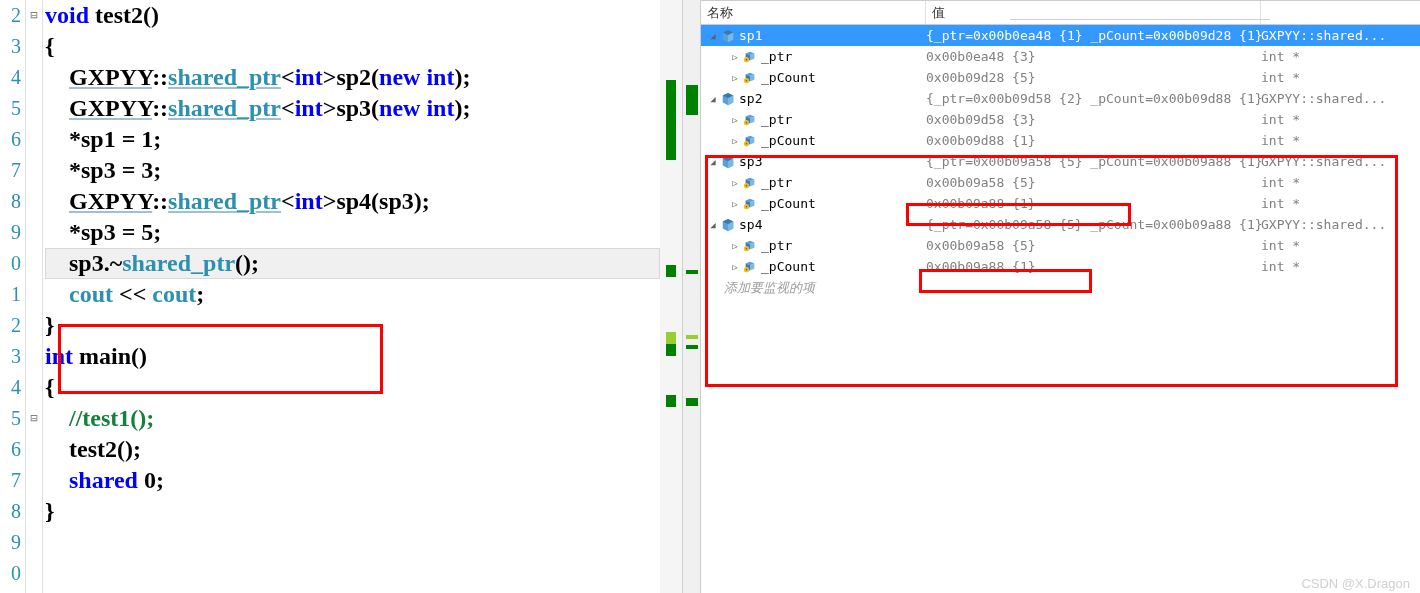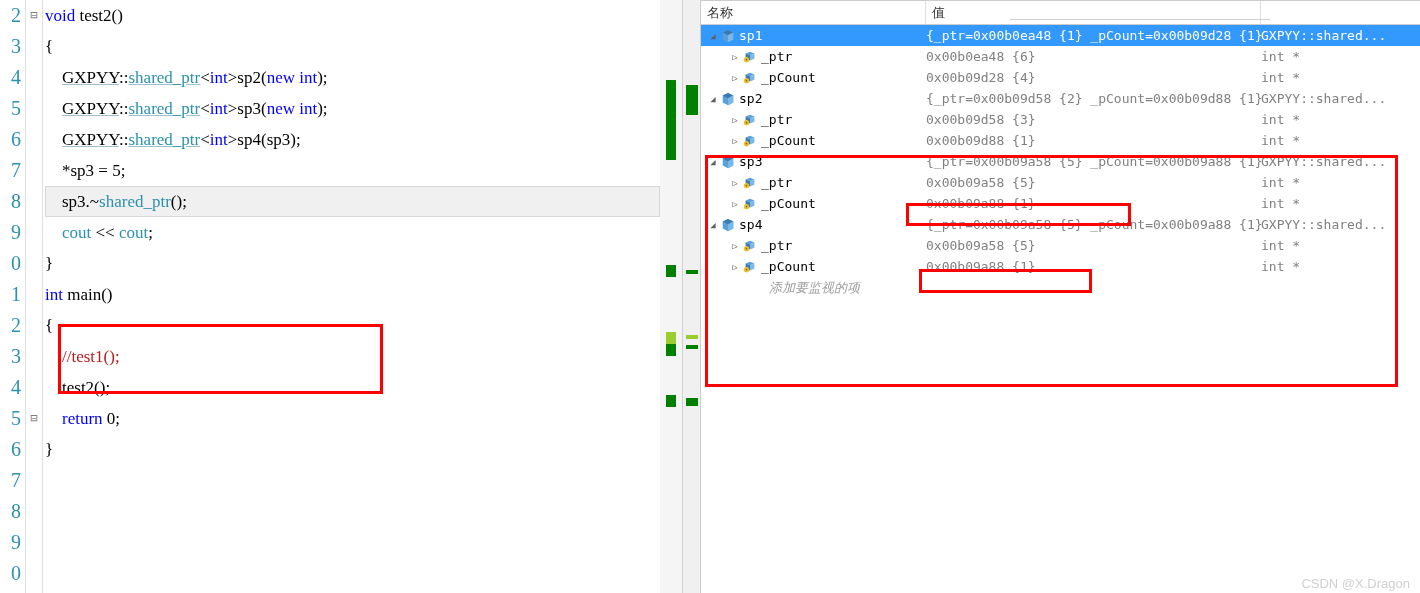--- a/index.html
+++ b/index.html
@@ -1,27 +1,27 @@
 <!DOCTYPE html>
 <html><head>
 <meta charset="utf-8">
 <style>
 * { box-sizing: border-box; margin: 0; padding: 0; }
 body { font-family: Consolas, 'Microsoft YaHei', monospace; font-size: 14px; background: #fff; width: 1420px; height: 593px; position: relative; overflow: hidden; }
 .layout { display: flex; width: 100%; height: 100%; }
 .editor { width: 700px; height: 100%; position: relative; display: flex; }
 .gutter { width: 25px; text-align: right; color: #2b91af; font-size: 20px; line-height: 31px; padding-right: 4px; background: #fff; font-family: Consolas; }
 .outline { width: 18px; border-left: 1px solid #e0e0e0; border-right: 1px solid #e0e0e0; line-height: 31px; font-size: 12px; color: #808080; text-align: center; background: #fff;}
-.code { flex: 1; font-size: 17px; line-height: 31px; padding-left: 2px; font-family: Consolas; color: #000; position: relative; }
+.code { flex: 1; font-size: 24px; line-height: 31px; padding-left: 2px; font-family: Consolas; color: #000; position: relative; font-weight: bold; }
 .code .line { white-space: pre; height: 31px; }
 .kw { color: #0000ff; }
 .type { color: #2b91af; }
 .type-u { color: #2b91af; text-decoration: underline; text-decoration-color: #a0c0d0; }
 .ns-u { color: #000; text-decoration: underline; text-decoration-color: #a0c0d0;}
-.comment { color: #b91c1c; }
+.comment { color: #15803d; }
 .current-line { background: #f0f0f0; box-shadow: inset 0 0 0 1px #d8d8d8;}
 .redbox1 { position: absolute; border: 3px solid #ff0000; left: 58px; top: 324px; width: 325px; height: 70px; pointer-events: none;}
 .markers { width: 22px; background: #f5f5f5; position: relative;}
 .marker { position: absolute; width: 10px; height: 10px; }
 .mg { background: #008000; left: 6px;}
 .mgl { background: #9acd32; left: 6px;}
 .scrolltrack { width: 18px; background: #f0f0f0; position: relative; border-left:1px solid #d0d0d0;}
 .st-mark { position:absolute; width:12px; height:4px; left:3px;}
 .debugger { flex: 1; background: #fff; border-left: 1px solid #ccc; display:flex; flex-direction:column; position: relative;}
 .dbg-header { display: flex; background: #fff; border-bottom: 1px solid #ccc; font-size:13px; height: 25px; align-items:center; border-top:1px solid #ccc; color:#333;}
@@ -36,21 +36,21 @@
 .cell-name { width: 225px; display:flex; align-items:center; overflow:hidden; white-space:nowrap;}
 .cell-value { width: 335px; color:#808080; white-space:nowrap; overflow:hidden;}
 .row.selected .cell-value { color:#fff;}
 .cell-type { flex:1; color:#808080; white-space:nowrap; overflow:hidden;}
 .expander { width:12px; height:12px; display:inline-flex; align-items:center; justify-content:center; margin-right:2px; color:#606060; font-size:9px;}
 .indent { display:inline-block;}
 .icon-cube { width:14px; height:14px; display:inline-block; margin-right:4px;}
 .icon-cube svg { width:14px; height:14px;}
 .icon-field { width:14px; height:14px; display:inline-block; margin-right:4px;}
 .icon-field svg { width:14px;height:14px;}
-.addwatch { color:#a0a0a0; font-style:italic; padding-left:23px; height:21px; display:flex; align-items:center;margin-left:45px;}
+.addwatch { color:#a0a0a0; font-style:italic; padding-left:23px; height:21px; display:flex; align-items:center;}
 .redbox2 { position: absolute; border: 3px solid #ff0000; left: 4px; top: 155px; width: 693px; height: 232px; pointer-events:none;}
 .redbox3 { position: absolute; border: 3px solid #ff0000; left: 205px; top: 203px; width: 225px; height: 23px; pointer-events:none;}
 .redbox4 { position: absolute; border: 3px solid #ff0000; left: 218px; top: 269px; width: 173px; height: 24px; pointer-events:none;}
 .watermark { position:absolute; right:10px; bottom:2px; color:#d0d0d0; font-size:13px; font-family:Arial;}
 .toolbar-hint { position:absolute; right:150px; top:0; width:260px; height:20px; border-bottom:1px solid #d0d0d0; display:flex; color:#b0b0b0; font-size:11px; align-items:center; gap:8px;}
 </style>
 </head>
 <body>
 
 <div class="layout">
@@ -95,30 +95,32 @@
         <div>&nbsp;</div>
         <div>&nbsp;</div>
         <div>&nbsp;</div>
         <div>&nbsp;</div>
       </div>
     <div class="code" id="code">
         <div class="line"><span class="kw">void</span><span> test2()</span></div>
         <div class="line"><span>{</span></div>
         <div class="line"><span>    </span><span class="ns-u">GXPYY</span><span>::</span><span class="type-u">shared_ptr</span><span>&lt;</span><span class="kw">int</span><span>&gt;sp2(</span><span class="kw">new</span><span> </span><span class="kw">int</span><span>);</span></div>
         <div class="line"><span>    </span><span class="ns-u">GXPYY</span><span>::</span><span class="type-u">shared_ptr</span><span>&lt;</span><span class="kw">int</span><span>&gt;sp3(</span><span class="kw">new</span><span> </span><span class="kw">int</span><span>);</span></div>
+        <div class="line"><span>    *sp1 = 1;</span></div>
+        <div class="line"><span>    *sp3 = 3;</span></div>
         <div class="line"><span>    </span><span class="ns-u">GXPYY</span><span>::</span><span class="type-u">shared_ptr</span><span>&lt;</span><span class="kw">int</span><span>&gt;sp4(sp3);</span></div>
         <div class="line"><span>    *sp3 = 5;</span></div>
         <div class="line current-line"><span>    sp3.~</span><span class="type">shared_ptr</span><span>();</span></div>
         <div class="line"><span>    </span><span class="type">cout</span><span> &lt;&lt; </span><span class="type">cout</span><span>;</span></div>
         <div class="line"><span>}</span></div>
         <div class="line"><span class="kw">int</span><span> main()</span></div>
         <div class="line"><span>{</span></div>
         <div class="line"><span>    </span><span class="comment">//test1();</span></div>
         <div class="line"><span>    test2();</span></div>
-        <div class="line"><span>    </span><span class="kw">return</span><span> 0;</span></div>
+        <div class="line"><span>    </span><span class="kw">shared</span><span> 0;</span></div>
         <div class="line"><span>}</span></div>
       </div>
     <div class="markers">
       <div class="marker mg" style="top:80px;height:80px;"></div>
       <div class="marker mg" style="top:265px;height:12px;"></div>
       <div class="marker mgl" style="top:332px;height:12px;"></div>
       <div class="marker mg" style="top:344px;height:12px;"></div>
       <div class="marker mg" style="top:395px;height:12px;"></div>
     </div>
     <div class="scrolltrack">
@@ -159,37 +161,37 @@
             <span class="expander">▷</span>
             <span class="icon-field"><svg viewBox="0 0 16 16">
                 <path fill="#5aa0d8" d="M3 4l5-2 5 2-5 2z"></path>
                 <path fill="#3a7ab0" d="M3 4v6l5 2V6z"></path>
                 <path fill="#7bb8e8" d="M13 4v6l-5 2V6z"></path>
                 <circle cx="4" cy="11" r="3" fill="#f0c020"></circle>
                 <path d="M3 11h2M4 10v2" stroke="#806000" stroke-width="0.8"></path>
               </svg></span>
             <span>_ptr</span>
           </div>
-          <div class="cell-value">0x00b0ea48 {6}</div>
+          <div class="cell-value">0x00b0ea48 {3}</div>
           <div class="cell-type col-type-c">int *</div>
         </div>
         <div class="row">
           <div class="cell-name">
             <span class="indent" style="width: 28px;"></span>
             <span class="expander">▷</span>
             <span class="icon-field"><svg viewBox="0 0 16 16">
                 <path fill="#5aa0d8" d="M3 4l5-2 5 2-5 2z"></path>
                 <path fill="#3a7ab0" d="M3 4v6l5 2V6z"></path>
                 <path fill="#7bb8e8" d="M13 4v6l-5 2V6z"></path>
                 <circle cx="4" cy="11" r="3" fill="#f0c020"></circle>
                 <path d="M3 11h2M4 10v2" stroke="#806000" stroke-width="0.8"></path>
               </svg></span>
             <span>_pCount</span>
           </div>
-          <div class="cell-value">0x00b09d28 {4}</div>
+          <div class="cell-value">0x00b09d28 {5}</div>
           <div class="cell-type col-type-c">int *</div>
         </div>
         <div class="row">
           <div class="cell-name">
             <span class="indent" style="width: 6px;"></span>
             <span class="expander">◢</span>
             <span class="icon-cube"><svg viewBox="0 0 16 16">
                 <path fill="#5aa0d8" d="M8 1l6 3v8l-6 3-6-3V4z"></path>
                 <path fill="#3a7ab0" d="M8 1l6 3-6 3-6-3z"></path>
                 <path fill="#7bb8e8" d="M8 7l6-3v8l-6 3z"></path>

